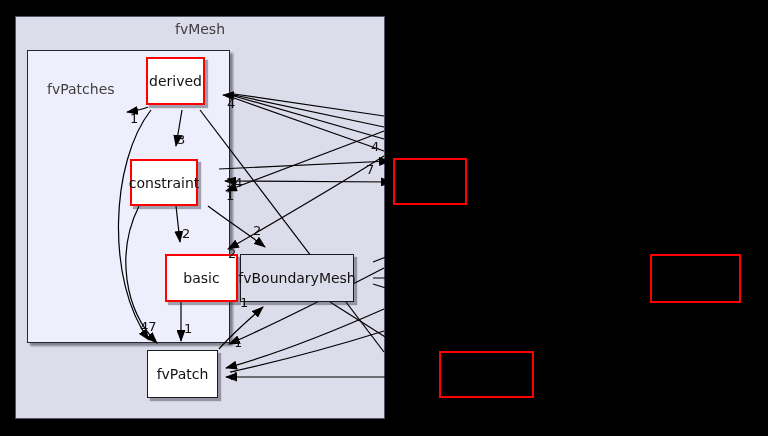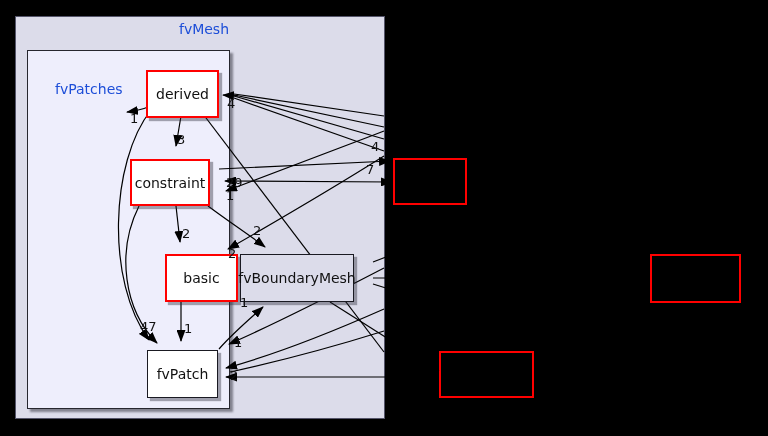--- a/index.html
+++ b/index.html
@@ -1,35 +1,35 @@
 <!DOCTYPE html>
 <html><head>
 <meta charset="utf-8">
 <style>
   html,body{margin:0;padding:0;background:#000;}
   .stage{position:relative;width:768px;height:436px;background:var(--bg,#000);
          font-family:"DejaVu Sans","Liberation Sans",sans-serif;overflow:hidden;}
   .cluster{position:absolute;box-sizing:border-box;}
   .cluster.outer{left:15px;top:16px;width:370px;height:403px;
     background:var(--cluster-outer,#dcdcea);border:1.5px solid #55556a;}
-  .cluster.inner{left:27px;top:50px;width:203px;height:359px;
+  .cluster.inner{left:27px;top:50px;width:203px;height:293px;
     background:var(--cluster-inner,#eeeefc);border:1.5px solid #26262e;
     box-shadow:3px 3px 2px rgba(20,20,30,.45);}
-  .cluster-title{position:absolute;color:#1d4ed8;font-size:14px;white-space:nowrap;padding-left:8px;}
+  .cluster-title{position:absolute;color:#404040;font-size:14px;white-space:nowrap;}
   .title-outer{left:0;right:0;top:4px;text-align:center;}
   .title-inner{left:19px;top:30px;}
   .edgelayer{position:absolute;left:0;top:0;z-index:3;}
   .node{position:absolute;box-sizing:border-box;z-index:4;background:var(--node-fill,#fff);
     display:flex;align-items:center;justify-content:center;font-size:14px;color:#111;
     box-shadow:3px 3px 1px rgba(40,40,55,.4);cursor:pointer;}
   .node.red{border:2px solid var(--red,#ff0000);}
   .node.blk{border:1.5px solid #1a1a22;}
   .node.ghost{background:transparent;box-shadow:none;z-index:2;}
-  .n-derived{left:146px;top:70px;width:73px;height:48px;}
-  .n-constraint{left:130px;top:159px;width:80px;height:47px;}
+  .n-derived{left:146px;top:57px;width:59px;height:48px;}
+  .n-constraint{left:130px;top:159px;width:68px;height:47px;}
   .n-basic{left:144px;top:254px;width:73px;height:48px;margin-left:21px;}
   .n-fvpatch{left:147px;top:350px;width:71px;height:48px;}
   .n-fvbmesh{left:240px;top:254px;width:114px;height:48px;background:var(--cluster-outer,#dcdcea);}
   .n-exta{left:393px;top:158px;width:74px;height:47px;}
   .n-extb{left:650px;top:254px;width:91px;height:49px;}
   .n-extc{left:439px;top:351px;width:95px;height:47px;}
   .elabel{position:absolute;z-index:6;font-size:13px;color:#111;line-height:13px;white-space:nowrap;}
 </style>
 </head>
 <body>
@@ -98,20 +98,20 @@
   <div class="node blk n-fvbmesh">fvBoundaryMesh</div>
 
   <span class="elabel" style="left:177px;top:133px">3</span>
   <span class="elabel" style="left:182px;top:227px">2</span>
   <span class="elabel" style="left:184px;top:322px">1</span>
   <span class="elabel" style="left:140px;top:320px">47</span>
   <span class="elabel" style="left:130px;top:112px">1</span>
   <span class="elabel" style="left:227px;top:97px">4</span>
   <span class="elabel" style="left:371px;top:140px">4</span>
   <span class="elabel" style="left:366px;top:163px">7</span>
-  <span class="elabel" style="left:226px;top:176px">29</span>
+  <span class="elabel" style="left:226px;top:176px">54</span>
   <span class="elabel" style="left:226px;top:189px">1</span>
   <span class="elabel" style="left:253px;top:224px">2</span>
   <span class="elabel" style="left:228px;top:247px">2</span>
   <span class="elabel" style="left:240px;top:296px">1</span>
   <span class="elabel" style="left:234px;top:336px">1</span>
   <span class="elabel" style="left:230px;top:369px">2</span>
 </div>
 
 </body></html>

